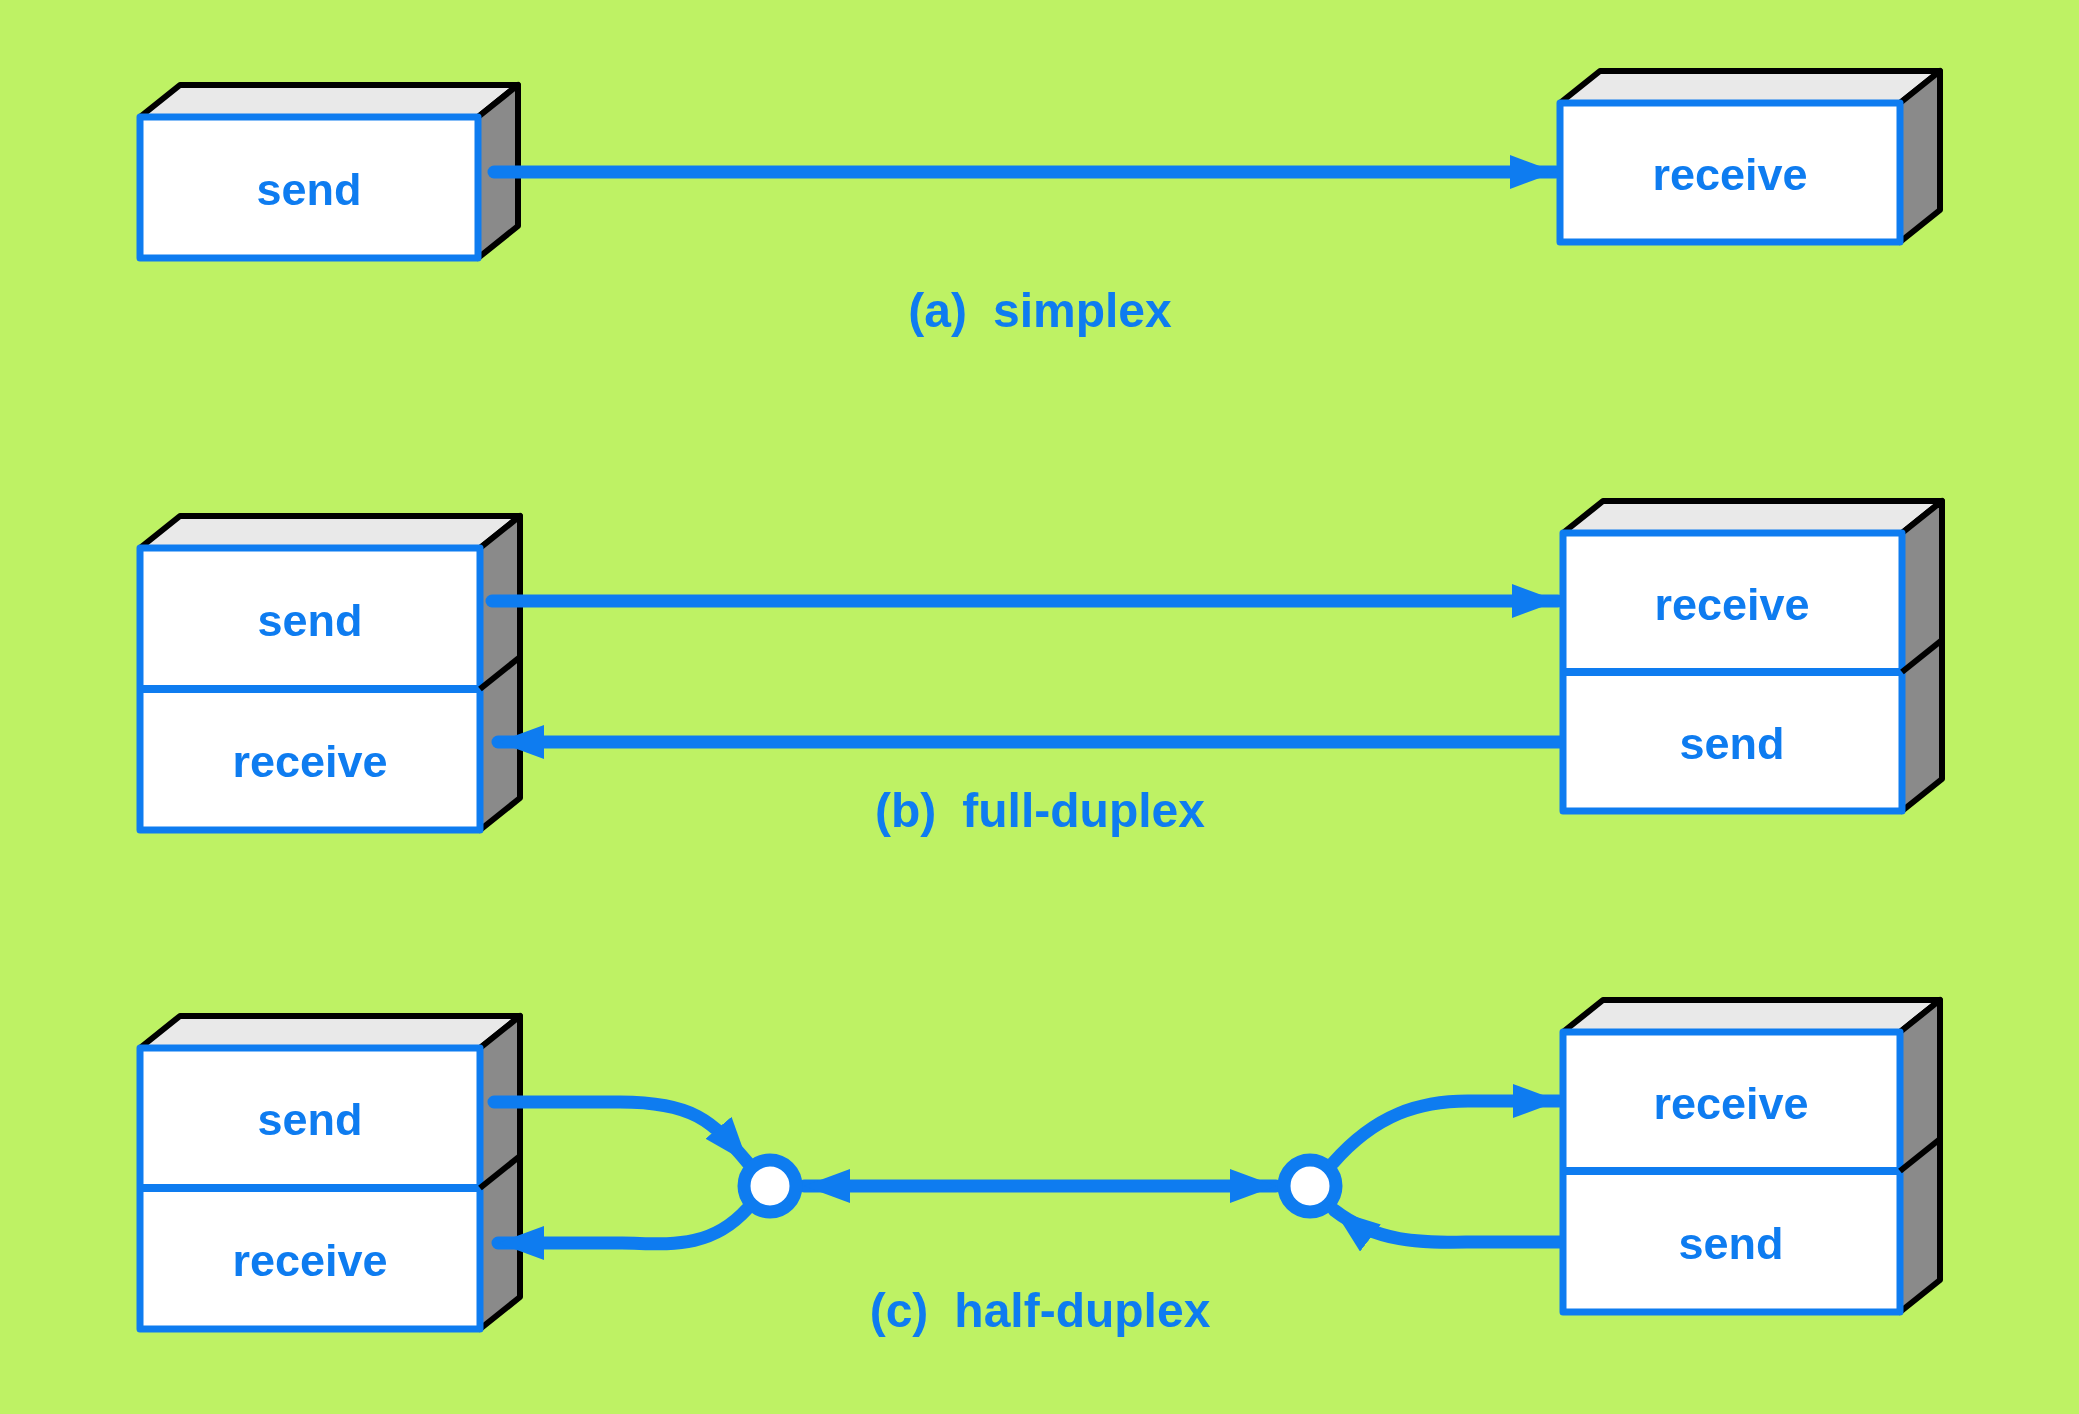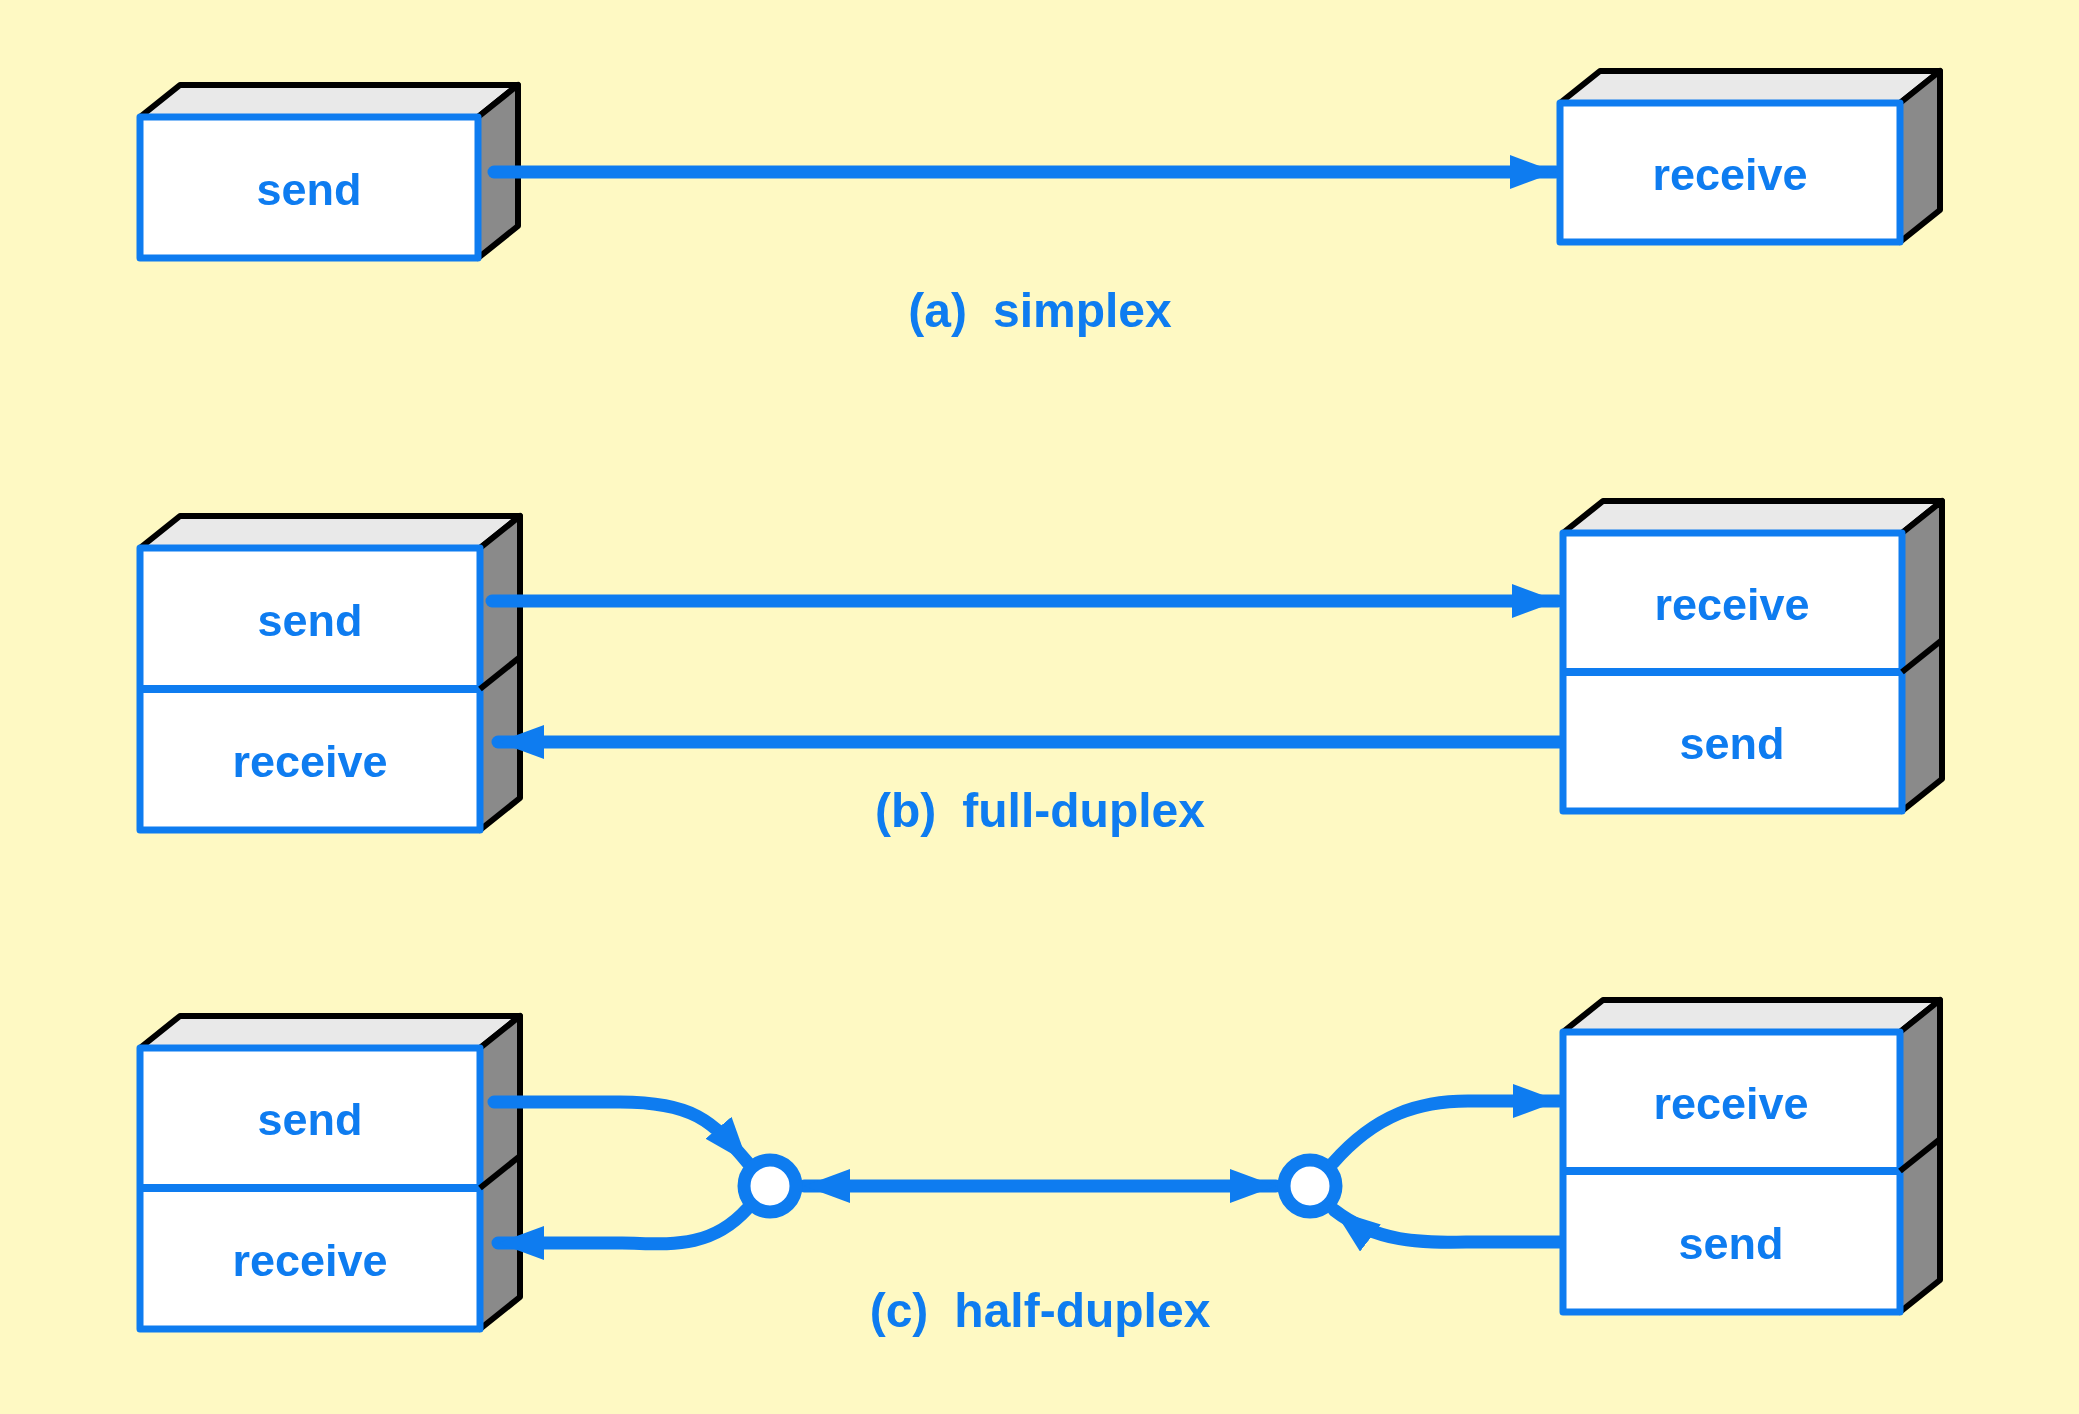--- a/index.html
+++ b/index.html
@@ -1,20 +1,20 @@
 <!DOCTYPE html>
 <html><head>
 <meta charset="utf-8">
 <style>
   html, body { margin: 0; padding: 0; background: #ffffff; }
   .page {
     position: relative;
     width: 2079px;
     height: 1414px;
-    background: #fef9c3;
+    background: #bef264;
     font-family: "Liberation Sans", sans-serif;
   }
   svg { display: block; }
 
   .face-top   { fill: #e9e9e9; stroke: #000000; stroke-width: 6; stroke-linejoin: round; }
   .face-side  { fill: #8a8a8a; stroke: #000000; stroke-width: 6; stroke-linejoin: round; }
   .face-front { fill: #ffffff; stroke: #0e7cf0; stroke-width: 7; stroke-linejoin: round; }
   .divider    { stroke: #0e7cf0; stroke-width: 8; }
   .side-notch { stroke: #000000; stroke-width: 6; }
 

